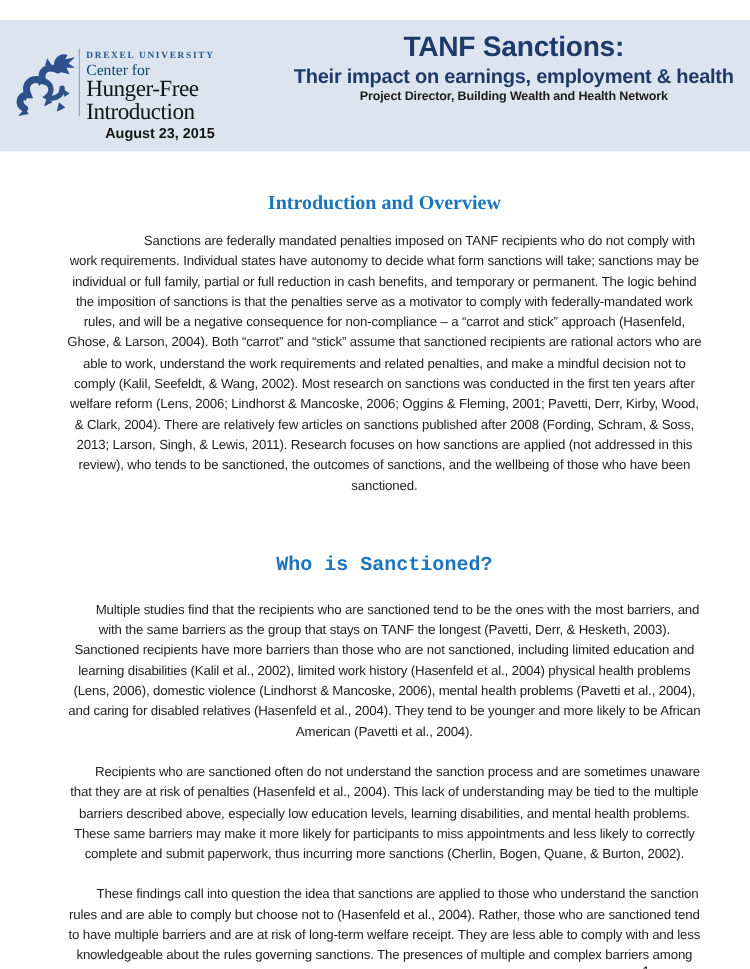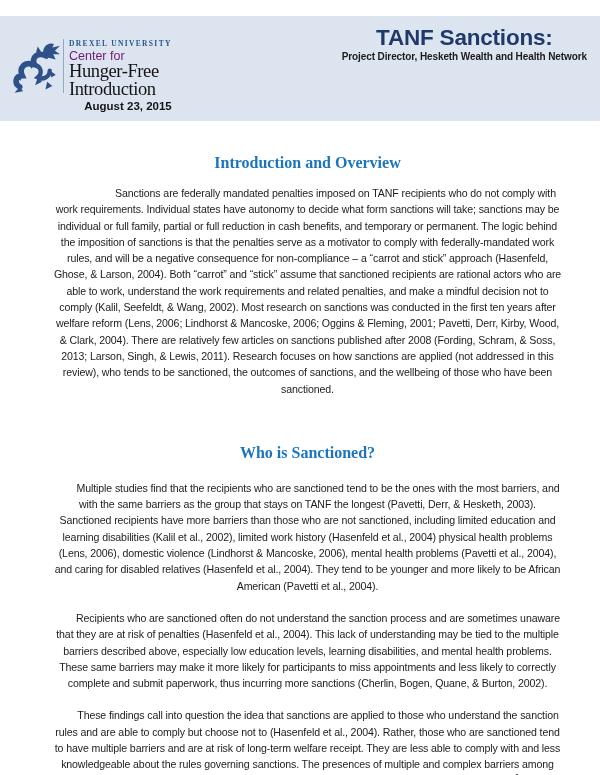--- a/index.html
+++ b/index.html
@@ -15,42 +15,42 @@
   }
   .logo-block{display:flex;align-items:flex-start;margin-top:21px;}
   .dragon{width:48px;height:58px;margin-top:2px;}
   .dragon svg{width:48px;height:58px;display:block;}
   .logo-rule{width:1px;height:54px;background:#92a9c6;margin:2px 5px 0 3px;}
   .logo-text{display:flex;flex-direction:column;}
   .logo-univ{
     font-family:"Liberation Serif", serif;font-weight:bold;font-size:7.5px;
     letter-spacing:1.35px;color:#2b5788;margin-top:2px;white-space:nowrap;
   }
-  .logo-centerfor{font-family:Liberation Sans, sans-serif;font-size:12.5px;color:#701a75;margin-top:1px;}
+  .logo-centerfor{font-family:Liberation Serif, serif;font-size:12.5px;color:#0c4a6e;margin-top:1px;}
   .logo-big{
     font-family:"Liberation Serif", serif;font-size:18.5px;line-height:17.5px;
     letter-spacing:-0.4px;color:#141414;
   }
   .logo-date{
     font-size:11.5px;font-weight:bold;color:#141414;text-align:right;
     margin-top:2px;white-space:nowrap;
   }
   .title-block{text-align:center;margin-top:9px;color:#1f3a68;}
   .doc-title{font-size:22.5px;font-weight:bold;line-height:25px;letter-spacing:-0.2px;}
   .doc-subtitle{font-size:16px;font-weight:bold;line-height:19px;margin-top:2px;letter-spacing:-0.2px;}
   .doc-byline{font-size:10px;font-weight:bold;color:#1b1b1b;line-height:13.5px;letter-spacing:-0.1px;}
   .byline-first{margin-top:9px;}
   
   .content{padding:0 38px 0 53px;}
   .section-heading{
     font-family:"Liberation Serif", serif;font-weight:bold;color:#1c75bc;
     font-size:16px;line-height:19px;text-align:center;margin:0;
   }
   .h-intro{margin-top:32px;}
-  .h-who{margin-top:46px;}
+  .h-who{margin-top:46px;font-family:Liberation Mono, monospace;}
   .para{
     font-size:10.6px;letter-spacing:-0.12px;line-height:16.3px;
     margin:0;text-indent:21px;text-align:center;color:#1c1c1c;
   }
   .para-first-section{text-indent:56px;margin-top:13px;}
   .p-gap18{margin-top:18px;}
   .p-gap16{margin-top:16px;}
   .page-number{position:absolute;right:80px;bottom:7px;font-size:11px;color:#1c1c1c;}
 </style>
 </head>
@@ -83,21 +83,22 @@
         <div class="logo-univ">DREXEL UNIVERSITY</div>
         <div class="logo-centerfor">Center for</div>
         <div class="logo-big">Hunger-Free</div>
         <div class="logo-big">Introduction</div>
         <div class="logo-date">August 23, 2015</div>
       </div>
     </div>
 
     <div class="title-block">
       <div class="doc-title">TANF Sanctions:</div>
-      <div class="doc-byline">Project Director, Hesketh Wealth and Health Network</div>
+      <div class="doc-subtitle">Their impact on earnings, employment &amp; health</div>
+      <div class="doc-byline">Project Director, Building Wealth and Health Network</div>
     </div>
   </header>
 
   <main class="content">
     <h1 class="section-heading h-intro">Introduction and Overview</h1>
     <p class="para para-first-section">Sanctions are federally mandated penalties imposed on TANF recipients who do not comply with work requirements.  Individual states have autonomy to decide what form sanctions will take; sanctions may be individual or full family, partial or full reduction in cash benefits, and temporary or permanent.  The logic behind the imposition of sanctions is that the penalties serve as a motivator to comply with federally-mandated work rules, and will be a negative consequence for non-compliance – a “carrot and stick” approach (Hasenfeld, Ghose, &amp; Larson, 2004).  Both “carrot” and “stick” assume that sanctioned recipients are rational actors who are able to work, understand the work requirements and related penalties, and make a mindful decision not to comply (Kalil, Seefeldt, &amp; Wang, 2002).  Most research on sanctions was conducted in the first ten years after welfare reform (Lens, 2006; Lindhorst &amp; Mancoske, 2006; Oggins &amp; Fleming, 2001; Pavetti, Derr, Kirby, Wood, &amp; Clark, 2004).  There are relatively few articles on sanctions published after 2008 (Fording, Schram, &amp; Soss, 2013; Larson, Singh, &amp; Lewis, 2011).  Research focuses on how sanctions are applied (not addressed in this review), who tends to be sanctioned, the outcomes of sanctions, and the wellbeing of those who have been sanctioned.</p>
 
     <h1 class="section-heading h-who">Who is Sanctioned?</h1>
     <p class="para p-gap18">Multiple studies find that the recipients who are sanctioned tend to be the ones with the most barriers, and with the same barriers as the group that stays on TANF the longest (Pavetti, Derr, &amp; Hesketh, 2003).  Sanctioned recipients have more barriers than those who are not sanctioned, including limited education and learning disabilities (Kalil et al., 2002), limited work history (Hasenfeld et al., 2004) physical health problems (Lens, 2006), domestic violence (Lindhorst &amp; Mancoske, 2006), mental health problems (Pavetti et al., 2004), and caring for disabled relatives (Hasenfeld et al., 2004).  They tend to be younger and more likely to be African American (Pavetti et al., 2004).</p>
     <p class="para p-gap16">Recipients who are sanctioned often do not understand the sanction process and are sometimes unaware that they are at risk of penalties (Hasenfeld et al., 2004). This lack of understanding may be tied to the multiple barriers described above, especially low education levels, learning disabilities, and mental health problems.  These same barriers may make it more likely for participants to miss appointments and less likely to correctly complete and submit paperwork, thus incurring more sanctions (Cherlin, Bogen, Quane, &amp; Burton, 2002).</p>

